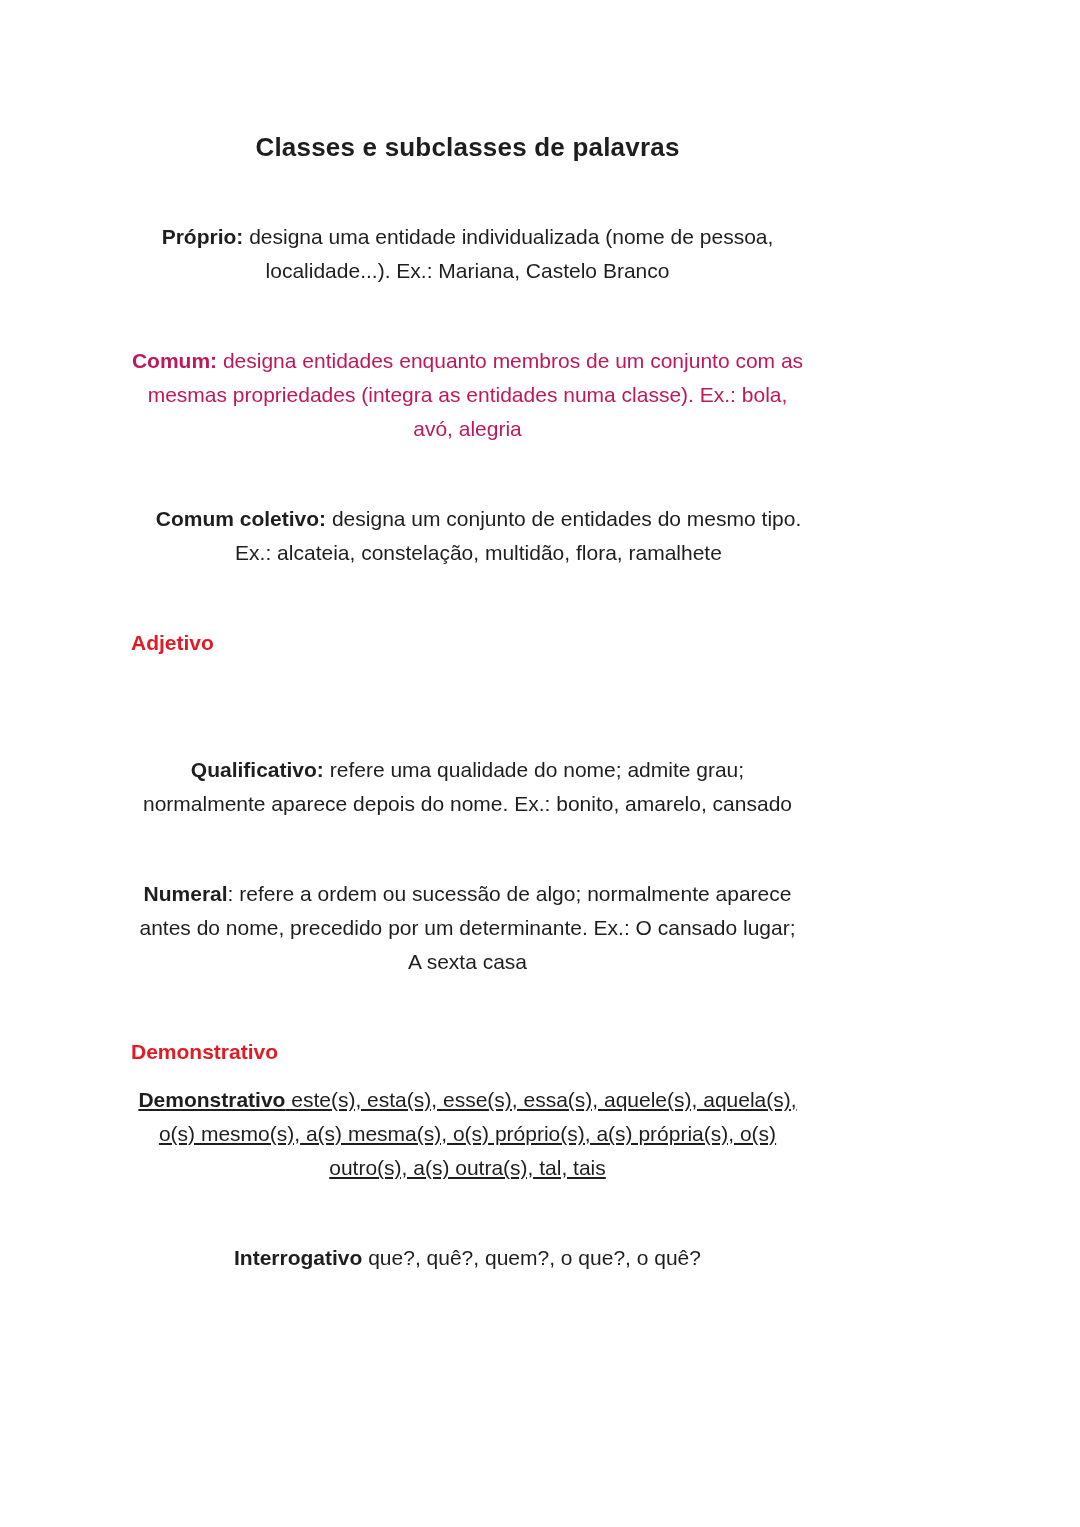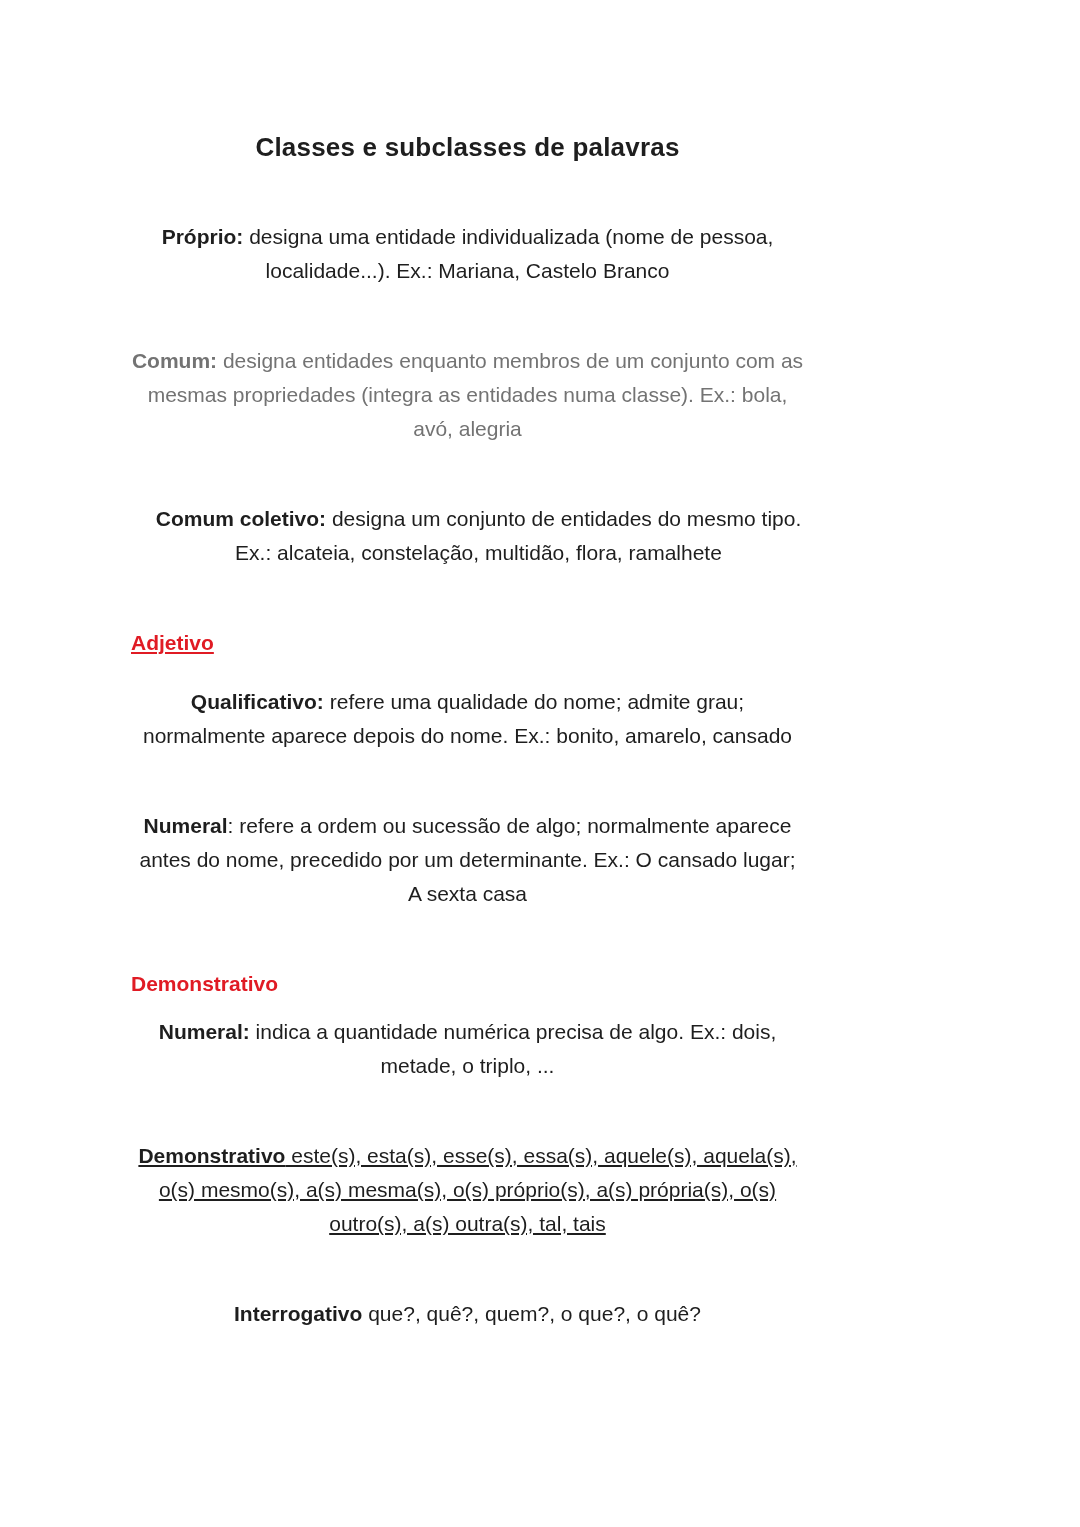--- a/index.html
+++ b/index.html
@@ -42,37 +42,35 @@
   .heading {
     font-size: 21px;
     line-height: 34px;
     font-weight: bold;
     margin: 0 0 56px 0;
   }
   .heading.tight {
     margin-bottom: 14px;
   }
   .heading.extra {
-    margin-bottom: 25px;
-    text-decoration: underline;
+    margin-bottom: 93px;
   }
   #doc-blocks > :last-child {
     margin-bottom: 16px;
   }
 </style>
 </head>
 <body>
 
 <div class="page">
   <h1 class="doc-title">Classes e subclasses de palavras</h1>
   <div id="doc-blocks">
       <p class="para" style="color: rgb(30, 30, 30);"><span class="lead">Próprio:</span><span> designa uma entidade individualizada (nome de pessoa, localidade...). Ex.: Mariana, Castelo Branco</span></p>
-      <p class="para" style="color: #737373;"><span class="lead">Comum:</span><span> designa entidades enquanto membros de um conjunto com as mesmas propriedades (integra as entidades numa classe). Ex.: bola, avó, alegria</span></p>
+      <p class="para" style="color: #be185d;"><span class="lead">Comum:</span><span> designa entidades enquanto membros de um conjunto com as mesmas propriedades (integra as entidades numa classe). Ex.: bola, avó, alegria</span></p>
       <p class="para" style="color: rgb(30, 30, 30); margin-left: 22px;"><span class="lead">Comum coletivo:</span><span> designa um conjunto de entidades do mesmo tipo. Ex.: alcateia, constelação, multidão, flora, ramalhete</span></p>
       <h2 class="heading extra" style="color: rgb(224, 27, 36);">Adjetivo</h2>
       <p class="para" style="color: rgb(30, 30, 30);"><span class="lead">Qualificativo:</span><span> refere uma qualidade do nome; admite grau; normalmente aparece depois do nome. Ex.: bonito, amarelo, cansado</span></p>
       <p class="para" style="color: rgb(30, 30, 30);"><span class="lead">Numeral</span><span>: refere a ordem ou sucessão de algo; normalmente aparece antes do nome, precedido por um determinante. Ex.: O cansado lugar; A sexta casa</span></p>
       <h2 class="heading tight" style="color: rgb(224, 27, 36);">Demonstrativo</h2>
-      <p class="para" style="color: rgb(30, 30, 30);"><span class="lead">Numeral:</span><span> indica a quantidade numérica precisa de algo. Ex.: dois, metade, o triplo, ...</span></p>
       <p class="para" style="color: rgb(30, 30, 30); text-decoration: underline;"><span class="lead">Demonstrativo</span><span> este(s), esta(s), esse(s), essa(s), aquele(s), aquela(s), o(s) mesmo(s), a(s) mesma(s), o(s) próprio(s), a(s) própria(s), o(s) outro(s), a(s) outra(s), tal, tais</span></p>
       <p class="para" style="color: rgb(30, 30, 30);"><span class="lead">Interrogativo</span><span> que?, quê?, quem?, o que?, o quê?</span></p>
     </div>
 </div>
 
 </body></html>

